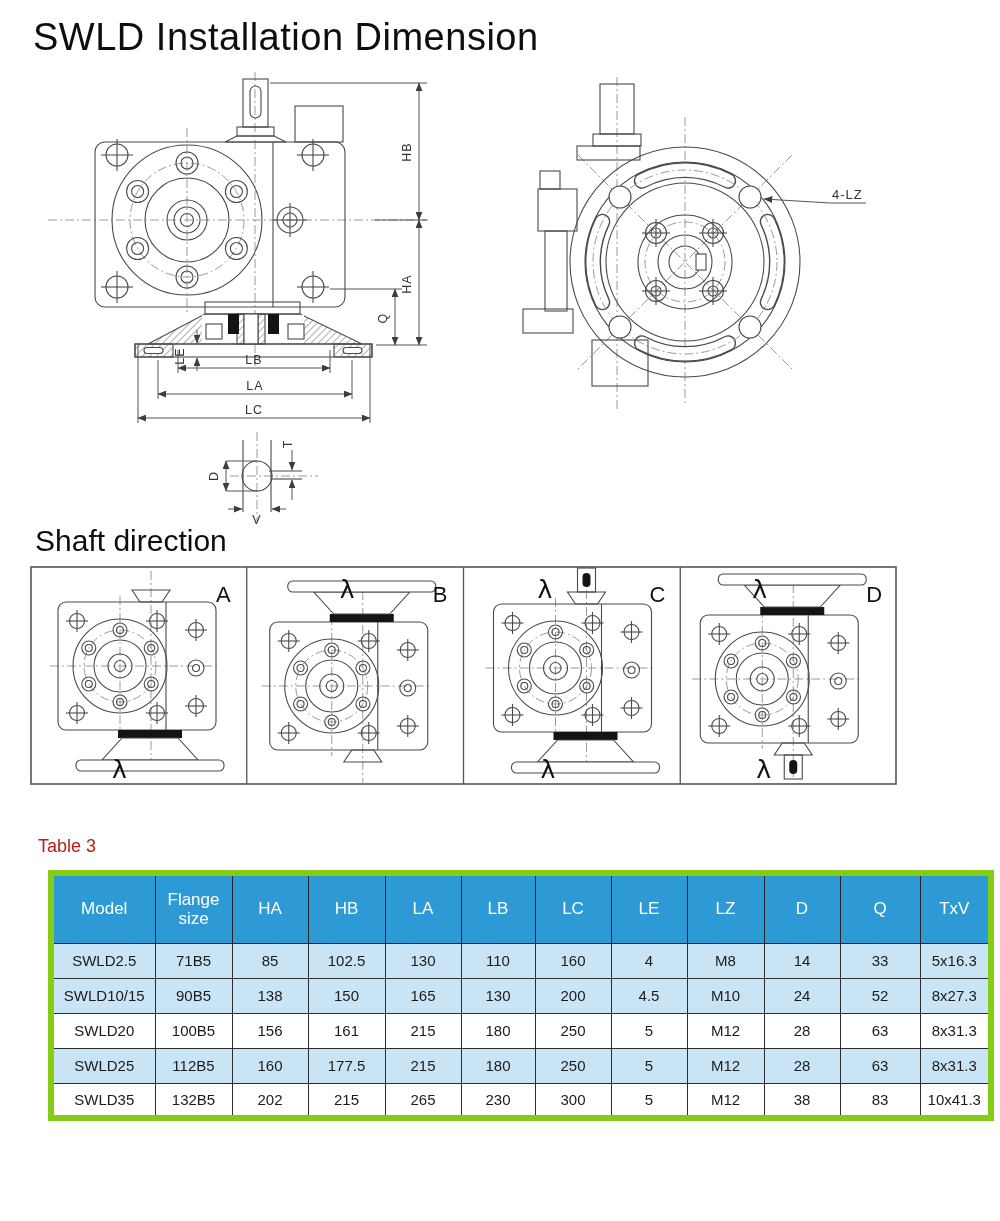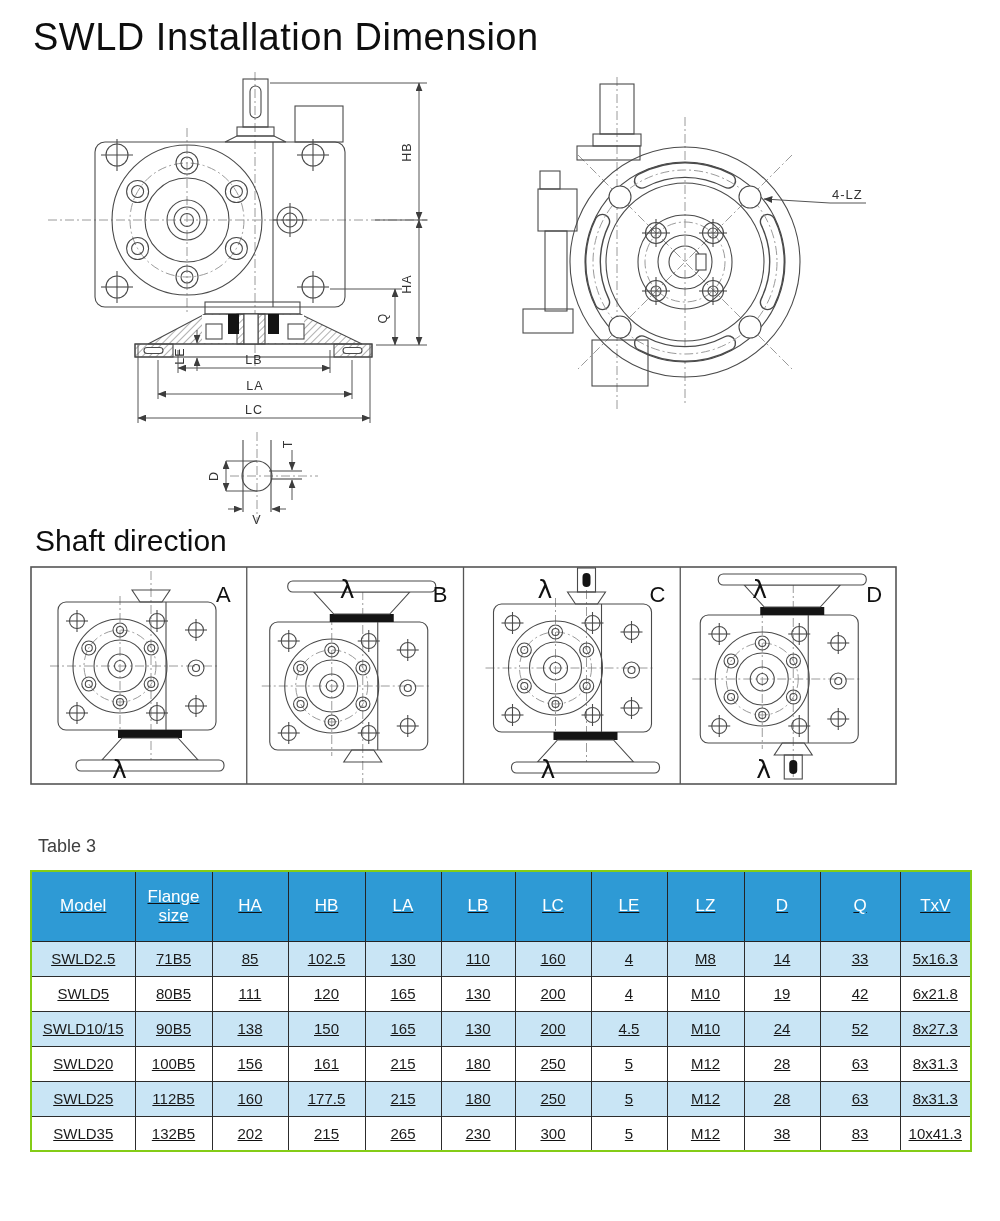--- a/index.html
+++ b/index.html
@@ -4,40 +4,39 @@
 <style>
   * { box-sizing: border-box; margin: 0; padding: 0; }
   html,body { background:#fff; }
   #page {
     position: relative; width: 1000px; height: 1221px;
     background: #fff; overflow: hidden;
     font-family: "Liberation Sans", sans-serif; color:#111;border-radius:18px;
   }
   #main-title { position:absolute; left:33px; top:16px; font-size:38px; font-weight:400; letter-spacing:.5px; color:#0e0e0e; }
   #shaft-title { position:absolute; left:35px; top:524px; font-size:30px; font-weight:400; color:#0e0e0e;text-align:right; }
-  #table-caption { position:absolute; left:38px; top:836px; font-size:18px; color:#404040; }
+  #table-caption { position:absolute; left:38px; top:836px; font-size:18px; color:#b91c1c; }
   #install-svg { position:absolute; left:30px; top:72px; }
   #panels-svg { position:absolute; left:30px; top:566px; }
   
   .s  { stroke:#4a4a4a; stroke-width:1.1; fill:none; }
   .sf { stroke:#4a4a4a; stroke-width:1.1; fill:#fff; }
   .cl { stroke:#8f8f8f; stroke-width:.9; fill:none; stroke-dasharray:9 3 2 3; }
   .dim { stroke:#555; stroke-width:1; fill:none; }
   .blk { fill:#141414; stroke:none; }
   .hatchf { fill:url(#hch); stroke:#4a4a4a; stroke-width:1.1; }
   .dimtxt { font-family:"Liberation Sans",sans-serif; font-size:12.5px; fill:#333; letter-spacing:1px; }
   .paneltxt { font-family:"Liberation Sans",sans-serif; font-size:22px; fill:#111; }
   .lambdatxt { font-family:"DejaVu Sans","Liberation Sans",sans-serif; font-size:25px; fill:#111; }
   .callouttxt { font-family:"Liberation Sans",sans-serif; font-size:13px; fill:#333; letter-spacing:1px; }
   
   #spec-table {
-    position:absolute; left:30px; top:870px; width:940px;
+    position:absolute; left:48px; top:870px; width:940px;
     border-collapse:collapse; table-layout:fixed;
-    border:2px solid #84cc16;
-    text-decoration:underline;
+    border:6px solid #84cc16;
   }
   #spec-table th {
     background:#2e9ad5; color:#fff; font-weight:400; font-size:17px;
     border:1.5px solid #242424; height:70px; text-align:center; vertical-align:middle; line-height:1.15;
     padding:0 4px;
   }
   #spec-table td {
     font-size:15px; color:#1b1b1b; border:1.5px solid #2c2c2c;
     height:35px; text-align:center; vertical-align:middle; background:#fff;
   }
@@ -378,34 +377,20 @@
           <td>102.5</td>
           <td>130</td>
           <td>110</td>
           <td>160</td>
           <td>4</td>
           <td>M8</td>
           <td>14</td>
           <td>33</td>
           <td>5x16.3</td>
         </tr>
-        <tr>
-          <td>SWLD5</td>
-          <td>80B5</td>
-          <td>111</td>
-          <td>120</td>
-          <td>165</td>
-          <td>130</td>
-          <td>200</td>
-          <td>4</td>
-          <td>M10</td>
-          <td>19</td>
-          <td>42</td>
-          <td>6x21.8</td>
-        </tr>
         <tr class="alt">
           <td>SWLD10/15</td>
           <td>90B5</td>
           <td>138</td>
           <td>150</td>
           <td>165</td>
           <td>130</td>
           <td>200</td>
           <td>4.5</td>
           <td>M10</td>

